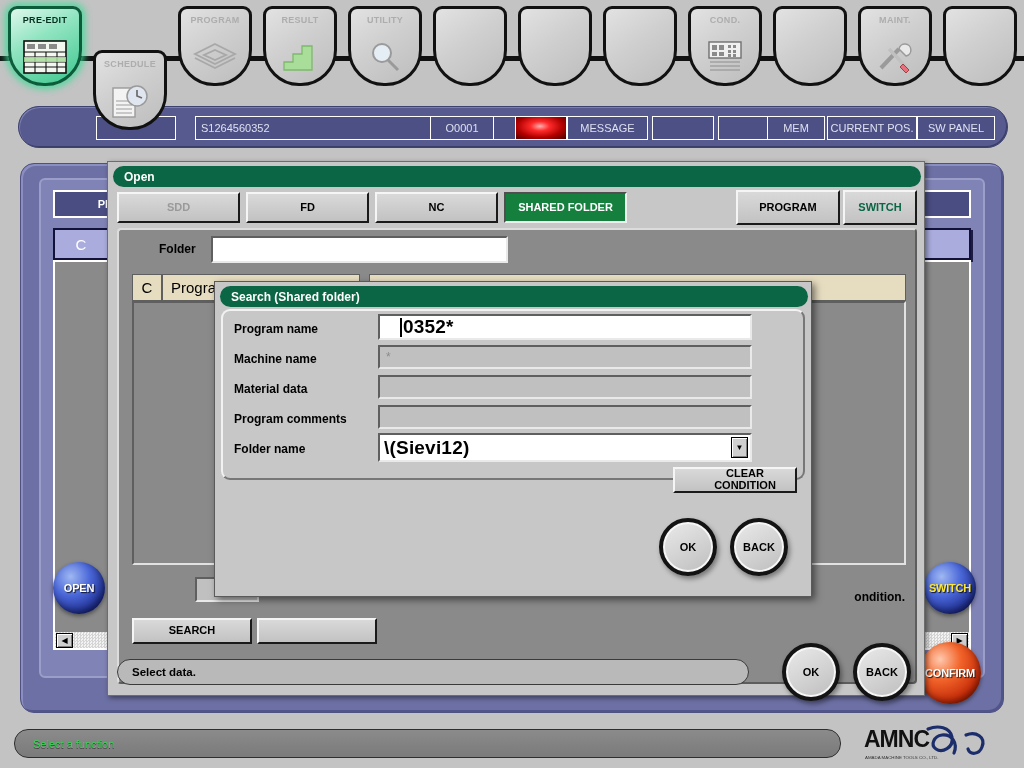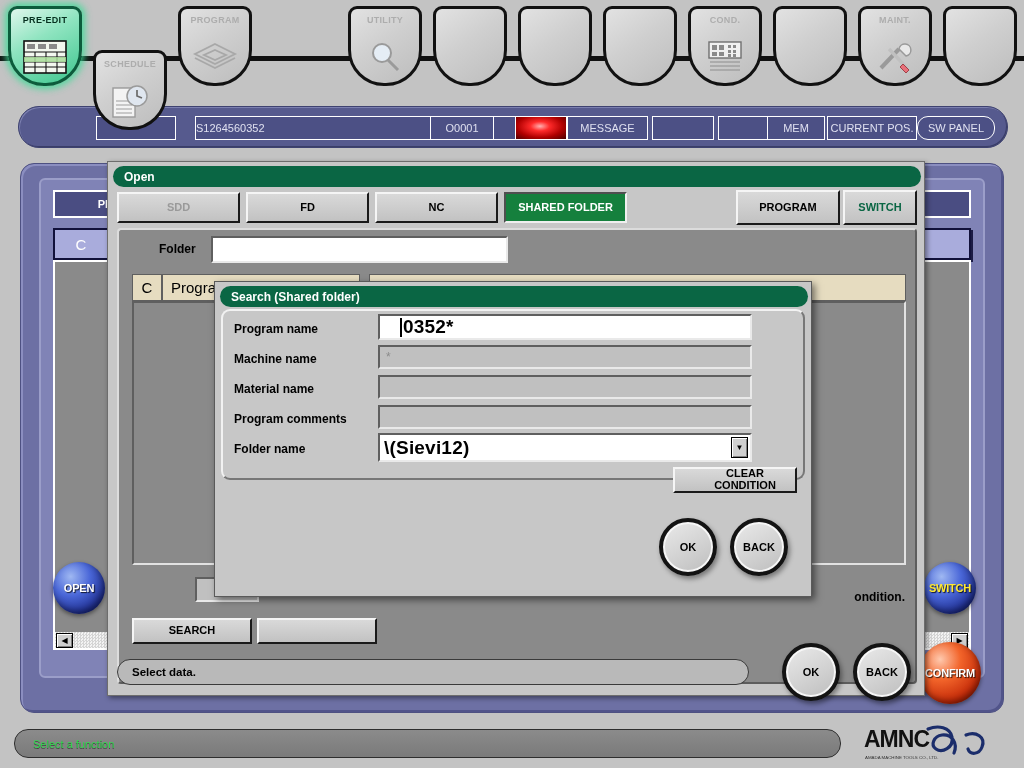--- a/index.html
+++ b/index.html
@@ -55,21 +55,21 @@
     border: 1px solid #3e4270;
     box-shadow: inset 1px 1px 0 #7b7faf, inset -1px -1px 0 #3a3e68;
   }
   .sb-box {
     position: absolute; top: 9px; height: 24px;
     background: #4c5085; border: 1px solid #fff;
     color: #dfe0f0; font-size: 11px;
     display: flex; align-items: center; justify-content: center;
     overflow: hidden; white-space: nowrap;
   }
-  .sb-box.lefttext { justify-content: flex-start; }
+  .sb-box.lefttext { justify-content: flex-start; padding-left: 5px; }
   .sb-lamp {
     position: absolute; top: 9px; height: 24px; border: 1px solid #fff;
     background: radial-gradient(ellipse at 48% 42%, #ffb0b0 0%, #ff2a2a 26%, #b00000 62%, #4a0000 100%);
   }
 
   
   .mainpanel {
     position: absolute; left: 20px; top: 163px; width: 984px; height: 550px;
     background: #6d70a4;
     border-radius: 14px;
@@ -330,20 +330,30 @@
             <g fill="none" stroke="#a8a8a8" stroke-width="1.8">
               <path d="M23 3 L43 13 L23 23 L3 13 Z"></path>
               <path d="M23 9 L34 14 L23 19 L12 14 Z"></path>
               <path d="M3 17 L23 27 L43 17"></path>
             </g>
           </svg>
         </div>
       </div>
     </div>
 
+    <div class="shieldwrap" style="left:263px;">
+      <div class="shield">
+        <div class="lbl">RESULT</div>
+        <div class="ico">
+          <svg width="38" height="32" viewBox="0 0 38 32">
+            <path d="M3 29 L3 21 L12 21 L12 13 L21 13 L21 5 L31 5 L31 29 Z" fill="#a9dd9a" stroke="#7db96c" stroke-width="1.3"></path>
+          </svg>
+        </div>
+      </div>
+    </div>
 
     <div class="shieldwrap" style="left:348px;">
       <div class="shield">
         <div class="lbl">UTILITY</div>
         <div class="ico">
           <svg width="36" height="34" viewBox="0 0 36 34">
             <circle cx="15" cy="13" r="9" fill="#e5edf5" stroke="#9a9a9a" stroke-width="2"></circle>
             <line x1="21" y1="20" x2="31" y2="30" stroke="#9a9a9a" stroke-width="3"></line>
           </svg>
         </div>
@@ -424,21 +434,21 @@
   <div class="statusbar">
     <div class="sb-box" style="left:77px;width:80px;"></div>
     <div class="sb-box lefttext" style="left:176px;width:335px;">S1264560352</div>
     <div class="sb-box" style="left:411px;width:64px;">O0001</div>
     <div class="sb-lamp" style="left:496px;width:52px;"></div>
     <div class="sb-box" style="left:548px;width:81px;">MESSAGE</div>
     <div class="sb-box" style="left:633px;width:62px;"></div>
     <div class="sb-box" style="left:699px;width:62px;"></div>
     <div class="sb-box" style="left:748px;width:58px;">MEM</div>
     <div class="sb-box" style="left:808px;width:90px;">CURRENT POS.</div>
-    <div class="sb-box" style="left:898px;width:78px;border-radius:11px;">SW PANEL</div>
+    <div class="sb-box" style="left:898px;width:78px;">SW PANEL</div>
   </div>
 
   <div class="mainpanel">
     <div class="innerframe">
 
       <div class="lp-col">
         <div class="lp-title">PR</div>
         <div class="lp-hdr">C</div>
         <div class="lp-body">
           <div class="hscroll">
@@ -509,21 +519,21 @@
 
       <div class="fld-label" style="position:absolute;left:11px;top:11px;">Program name</div>
       <div class="textinput" style="position:absolute;left:155px;top:3px;width:374px;height:26px;padding-left:20px;">
         <span class="caret"></span>
           <span class="bigval">0352*</span>
       </div>
 
       <div class="fld-label" style="position:absolute;left:11px;top:41px;">Machine name</div>
       <div class="textinput flat" style="position:absolute;left:155px;top:34px;width:374px;height:24px;color:#8b8b8b;padding-left:6px;">*</div>
 
-      <div class="fld-label" style="position:absolute;left:11px;top:71px;">Material name</div>
+      <div class="fld-label" style="position:absolute;left:11px;top:71px;">Material data</div>
       <div class="textinput flat" style="position:absolute;left:155px;top:64px;width:374px;height:24px;"></div>
 
       <div class="fld-label" style="position:absolute;left:11px;top:101px;">Program comments</div>
       <div class="textinput flat" style="position:absolute;left:155px;top:94px;width:374px;height:24px;"></div>
 
       <div class="fld-label" style="position:absolute;left:11px;top:131px;">Folder name</div>
       <div class="textinput" style="position:absolute;left:155px;top:122px;width:374px;height:29px;">
         <span class="bigval">\(Sievi12)</span>
         <div class="combo-arrow">▼</div>
       </div>

